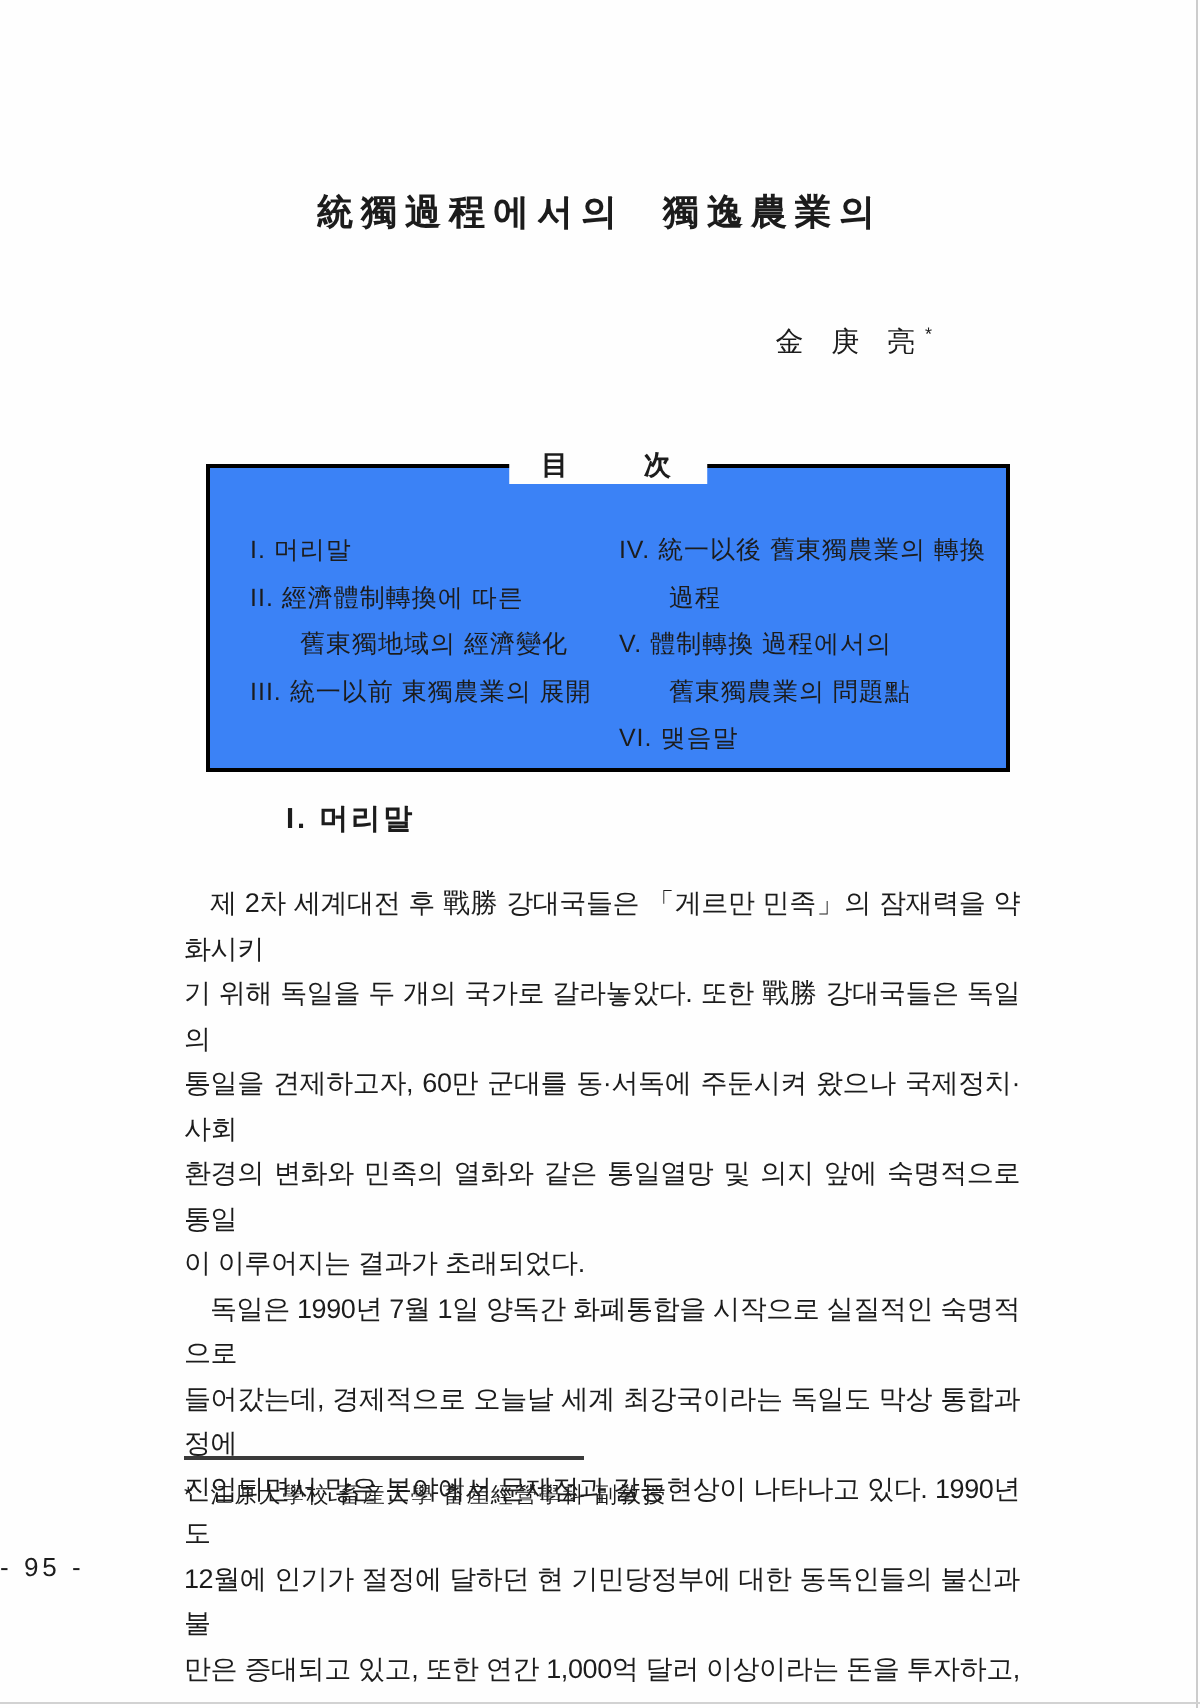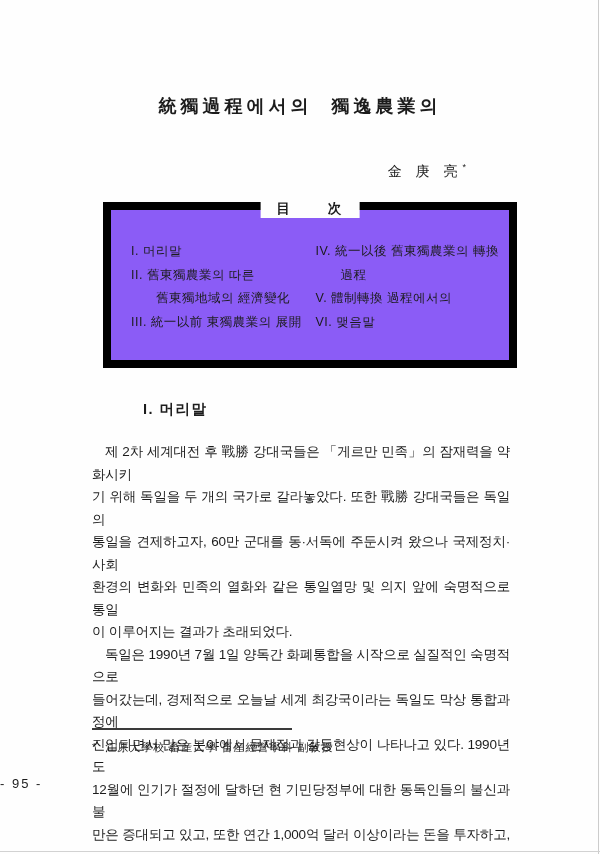--- a/index.html
+++ b/index.html
@@ -27,24 +27,24 @@
   
   .author {
     position:absolute; top:162px; right:134px;
     font-size:14px; letter-spacing:5px;
     white-space:nowrap;
   }
   .author .sup { font-size:9px; vertical-align:super; letter-spacing:0; }
 
   
   .toc-box {
-    position:absolute; left:103px; top:202px;
+    position:absolute; left:103px; top:232px;
     width:398px; height:150px;
-    border:8px solid #000000;
-    background:#8b5cf6;
+    border:2px solid #000000;
+    background:#3b82f6;
   }
   .toc-legend {
     position:absolute; top:-10px; left:50%;
     transform:translateX(-50%);
     background:#fefefe;
     padding:0 16px;
     font-size:13.5px; font-weight:bold;
     letter-spacing:2px; word-spacing:30px;
     white-space:nowrap;
   }
@@ -106,28 +106,29 @@
   </div>
 
   <div class="author"><span>金 庚 亮</span><span class="sup">*</span>
   </div>
 
   <div class="toc-box">
     <div class="toc-legend">目 次</div>
     <div class="toc-cols">
       <div class="toc-col toc-col-left">
         <div class="toc-item">I. 머리말</div>
-        <div class="toc-item">II. 舊東獨農業의 따른</div>
+        <div class="toc-item">II. 經濟體制轉換에 따른</div>
         <div class="toc-item cont">舊東獨地域의 經濟變化</div>
         <div class="toc-item">III. 統一以前 東獨農業의 展開</div>
       </div>
       <div class="toc-col toc-col-right">
         <div class="toc-item">IV. 統一以後 舊東獨農業의 轉換</div>
         <div class="toc-item cont">過程</div>
         <div class="toc-item">V. 體制轉換 過程에서의</div>
+        <div class="toc-item cont">舊東獨農業의 問題點</div>
         <div class="toc-item">VI. 맺음말</div>
       </div>
     </div>
   </div>
 
   <div class="section-heading">I. 머리말</div>
 
   <div class="body-text">
     <div class="bline indent">제 2차 세계대전 후 戰勝 강대국들은 「게르만 민족」의 잠재력을 약화시키</div>
     <div class="bline">기 위해 독일을 두 개의 국가로 갈라놓았다. 또한 戰勝 강대국들은 독일의</div>

